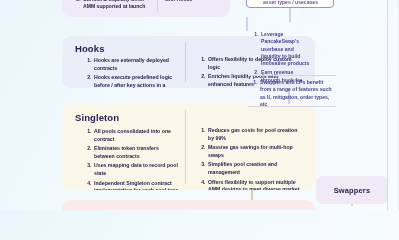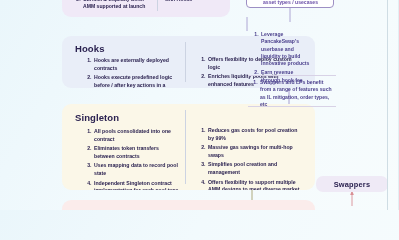--- a/index.html
+++ b/index.html
@@ -88,21 +88,21 @@
   
   .node{
     position:absolute;
     background:#efeaf6;
     border-radius:7px;
     display:flex;align-items:center;justify-content:center;
     font-weight:bold;color:#2b2250;
     font-size:7.4px;letter-spacing:.2px;
   }
   #node-developers{left:272px;top:31px;width:78px;height:16px;}
-  #node-swappers{left:316px;top:176px;width:72px;height:16px;}
+  #node-swappers{left:316px;top:176px;width:72px;height:28px;}
 
   
   .benefits{
     position:absolute;
     font-size:5.1px;line-height:7.3px;
     color:#4a3f8c;font-weight:bold;
   }
   .benefits ol{padding-left:10px;}
   #ben-dev{left:250px;top:31px;width:62px;}
   #ben-swap{left:249px;top:79px;width:85px;}

